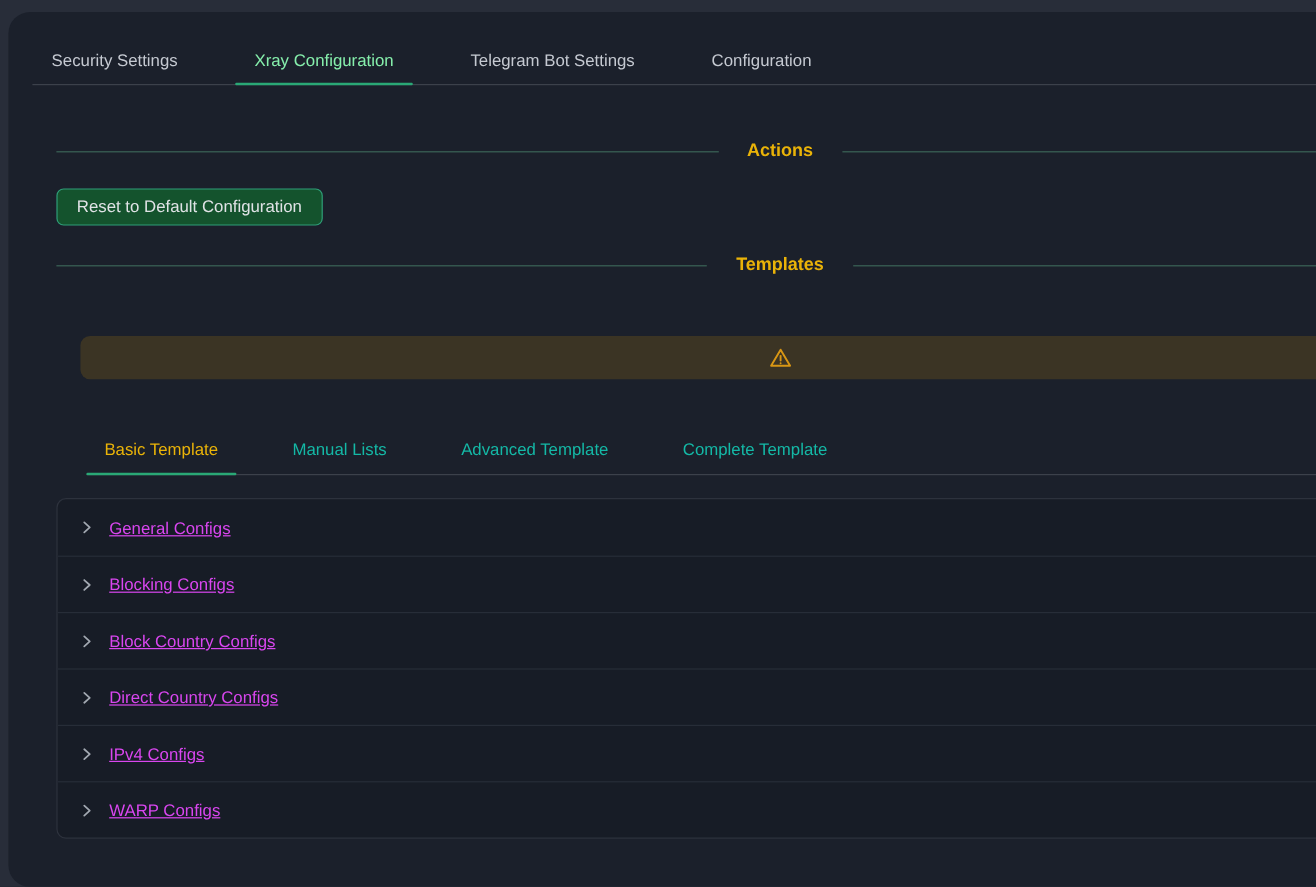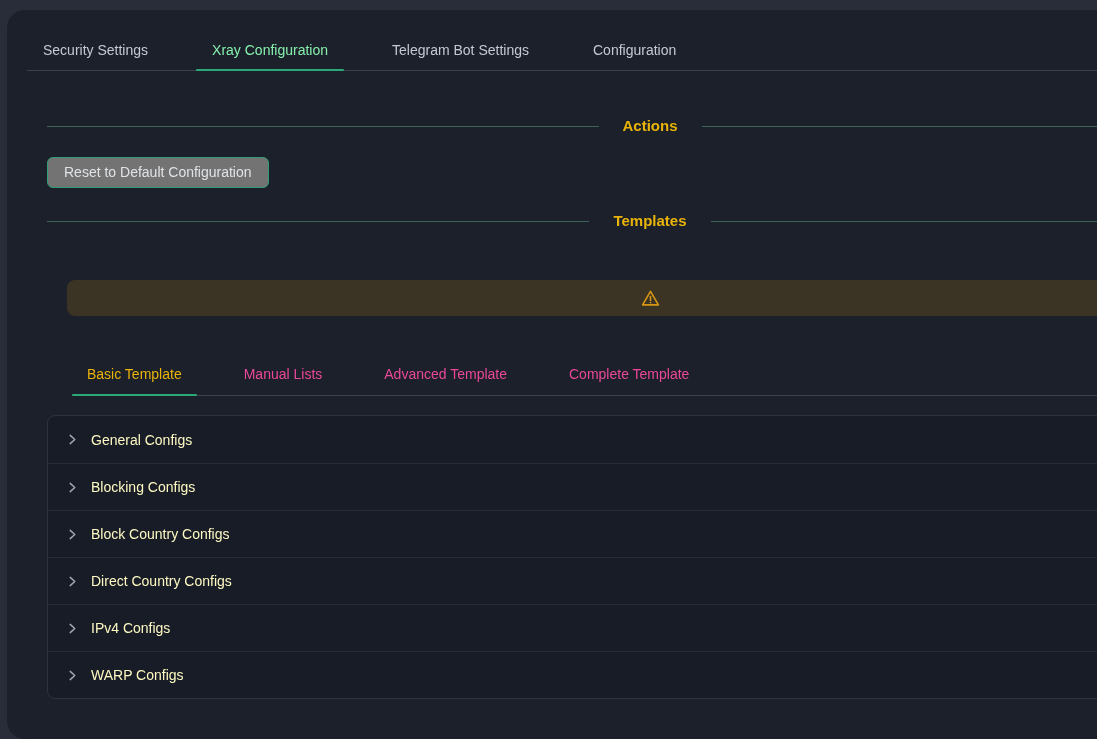--- a/index.html
+++ b/index.html
@@ -34,57 +34,57 @@
   .divider { display:flex; align-items:center; }
   .divider.actions   { margin-top:44px; }
   .divider.templates { margin-top:22px; }
   .divider .line { flex:1; height:1px; background:#3b6457; }
   .divider .txt  { margin:0 24px; font-size:15px; font-weight:700; color:#eab308; line-height:22px; white-space:nowrap; }
   .btn-row { margin-top:20px; }
   .reset-btn {
     display:inline-block; padding:6px 16px;
     font-family:"Liberation Sans", sans-serif;
     font-size:14px; line-height:17px; color:#e0e3e6;
-    background:#737373; border:1px solid #2f9e78; border-radius:6px;
+    background:#14532d; border:1px solid #2f9e78; border-radius:6px;
     cursor:pointer;
   }
   
   .alert {
     margin:48px 20px 0; height:36px; border-radius:8px;
     background:#3b3424; color:#d89614;
     display:flex; align-items:center; justify-content:center;
     font-size:15px; gap:9px; padding:0 16px; white-space:nowrap;
   }
   .alert svg { flex:0 0 auto; }
   
   .subtabs-nav {
     margin:36px 0 0 25px;
     display:flex; border-bottom:1px solid #3c414b;
   }
   .subtab {
     position:relative; padding:12px 15px 11px; margin-right:32px;
-    font-size:14px; color:#ec4899; cursor:pointer; white-space:nowrap; line-height:20px;
+    font-size:14px; color:#14b8a6; cursor:pointer; white-space:nowrap; line-height:20px;
   }
   .subtab.active { color:#eab308; }
   .subtab.active::after {
     content:""; position:absolute; left:0; right:0; bottom:-1px;
     height:2px; background:#2aa876; border-radius:2px;
   }
   
   .collapse {
     margin-top:19px; background:#171c26;
     border:1px solid #2d323d; border-radius:8px; overflow:hidden;
   }
   .c-item {
     height:47px; display:flex; align-items:center;
     padding:0 16px 0 19px; cursor:pointer;
   }
   .c-item + .c-item { border-top:1px solid #272d38; }
   .c-item .chev { display:flex; align-items:center; margin-right:13px; color:#a2a8b1; }
-  .c-item .lbl { font-size:14px; color:#fef9c3; }
+  .c-item .lbl { font-size:14px; color:#d946ef;text-decoration:underline; }
 </style>
 </head>
 <body>
 
 <div class="card">
 
   <div class="tabs-nav">
     <div class="tab">
       <span>Security Settings</span>
     </div>

